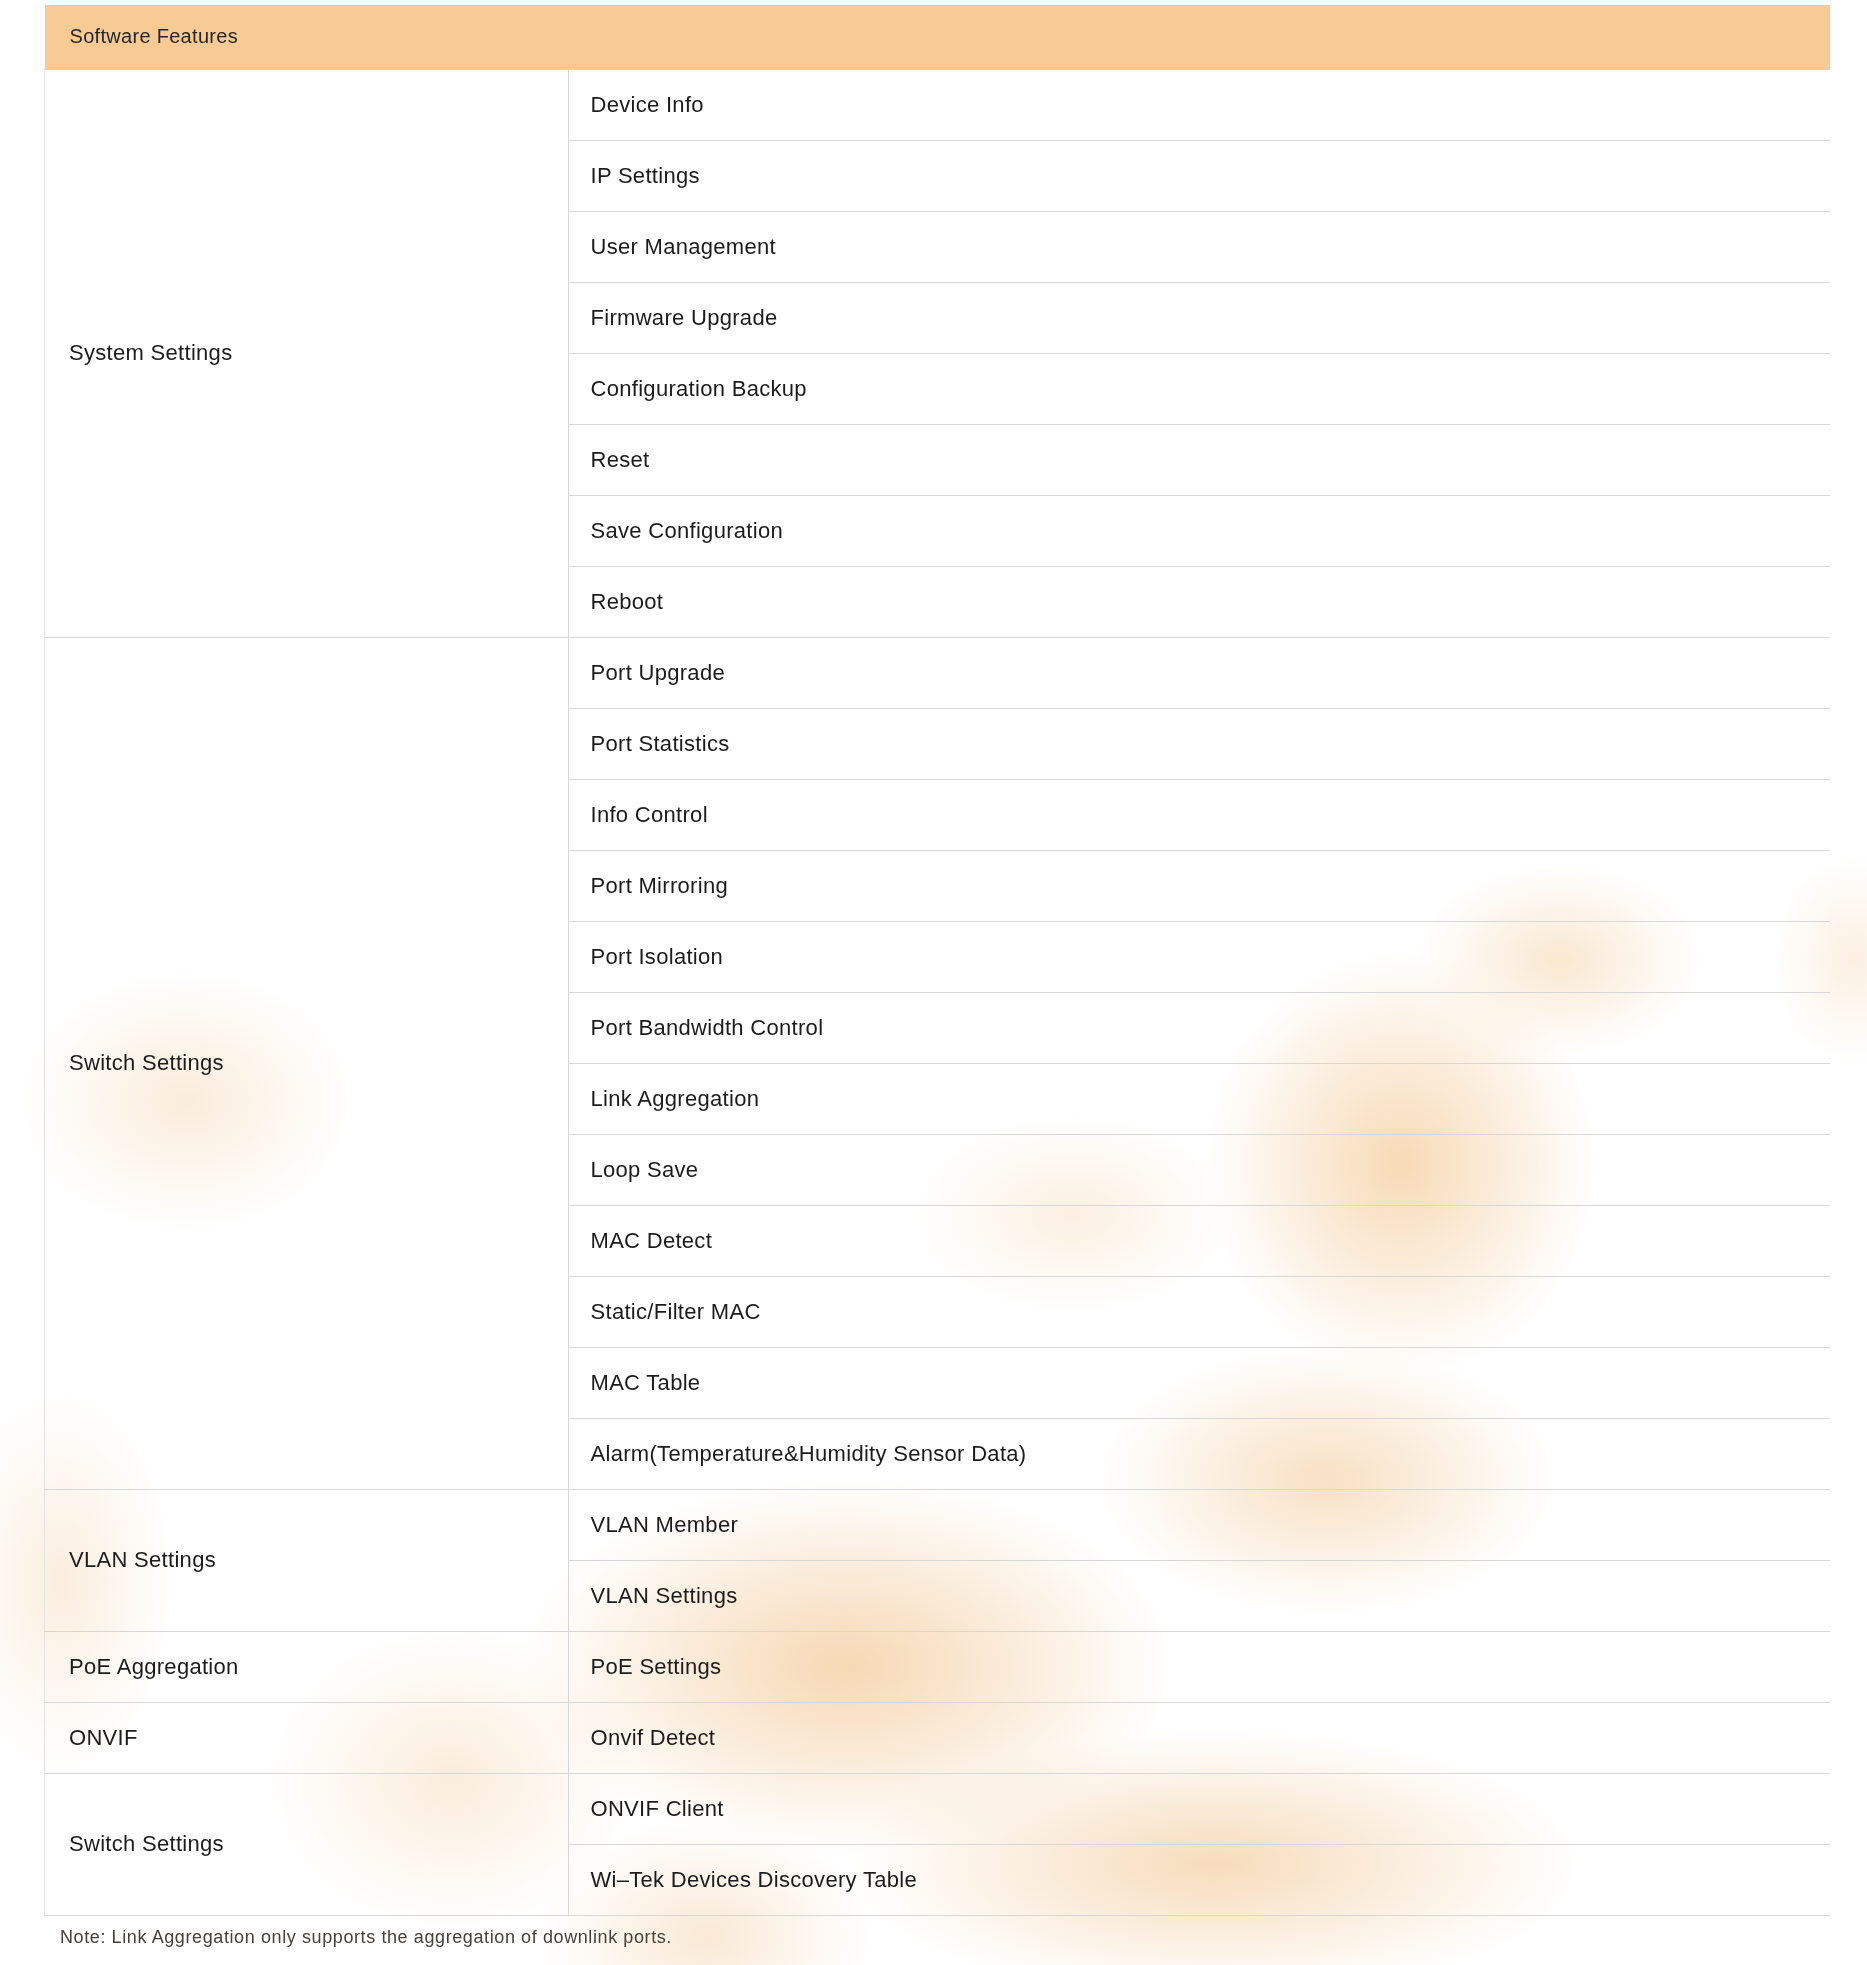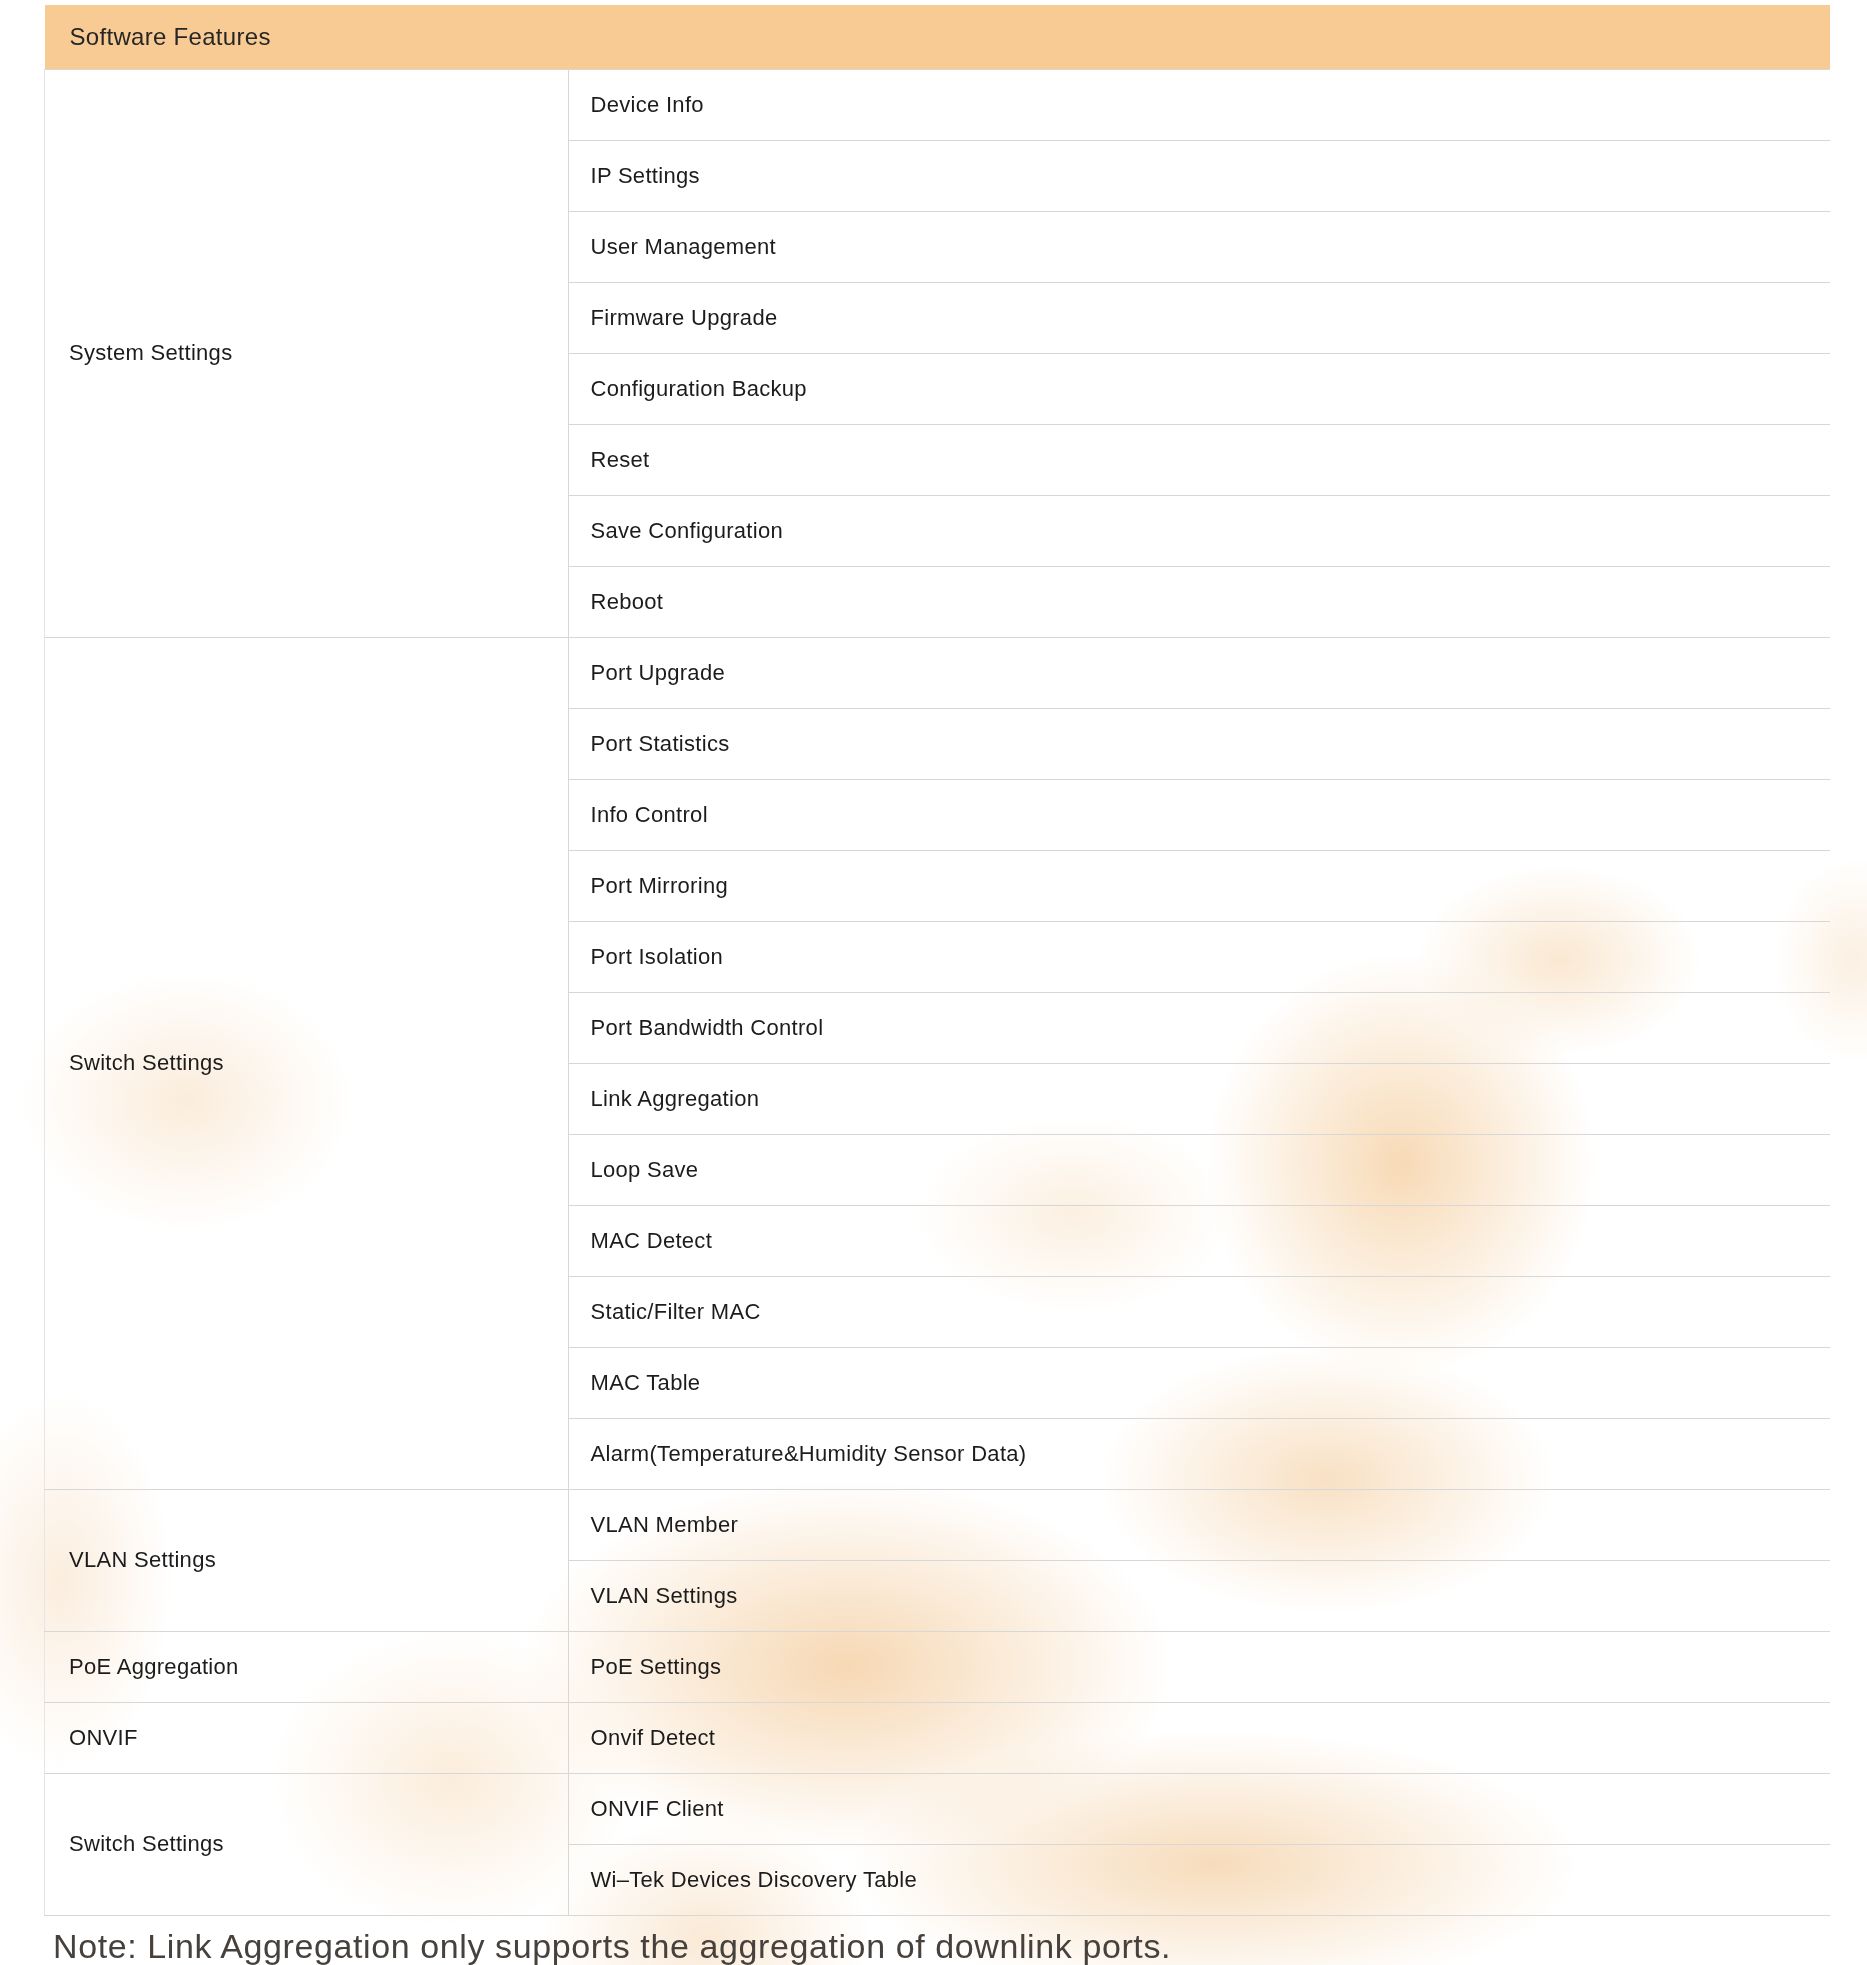--- a/index.html
+++ b/index.html
@@ -42,21 +42,21 @@
     border-collapse:collapse;
     table-layout:fixed;
   }
   .features-table col.c-cat{width:524px;}
   .features-table th{
     background:var(--header-bg);
     height:64px;
     text-align:left;
     vertical-align:middle;
     padding:0 0 0 25px;
-    font-size:24px;
+    font-size:20px;
     font-weight:300;
     color:#262626;
     letter-spacing:0.3px;
     border-bottom:1.7px solid var(--line);
   }
   .features-table td{
     height:70px;
     vertical-align:middle;
     font-size:22px;
     font-weight:300;
@@ -68,22 +68,22 @@
   }
   td.cat{
     padding:0 0 0 24px;
     border-left:1.7px solid var(--left-border);
   }
   td.feat{
     padding:0 0 0 21.5px;
     border-left:1.7px solid var(--line);
   }
   .note{
-    position:absolute;left:53px;top:1927px;z-index:1;
-    font-size:34px;
+    position:absolute;left:60px;top:1927px;z-index:1;
+    font-size:18px;
     font-weight:300;
     color:var(--note-text);
     letter-spacing:0.6px;
     white-space:nowrap;
   }
 </style>
 </head>
 <body>
 
 <div class="bg"></div>

